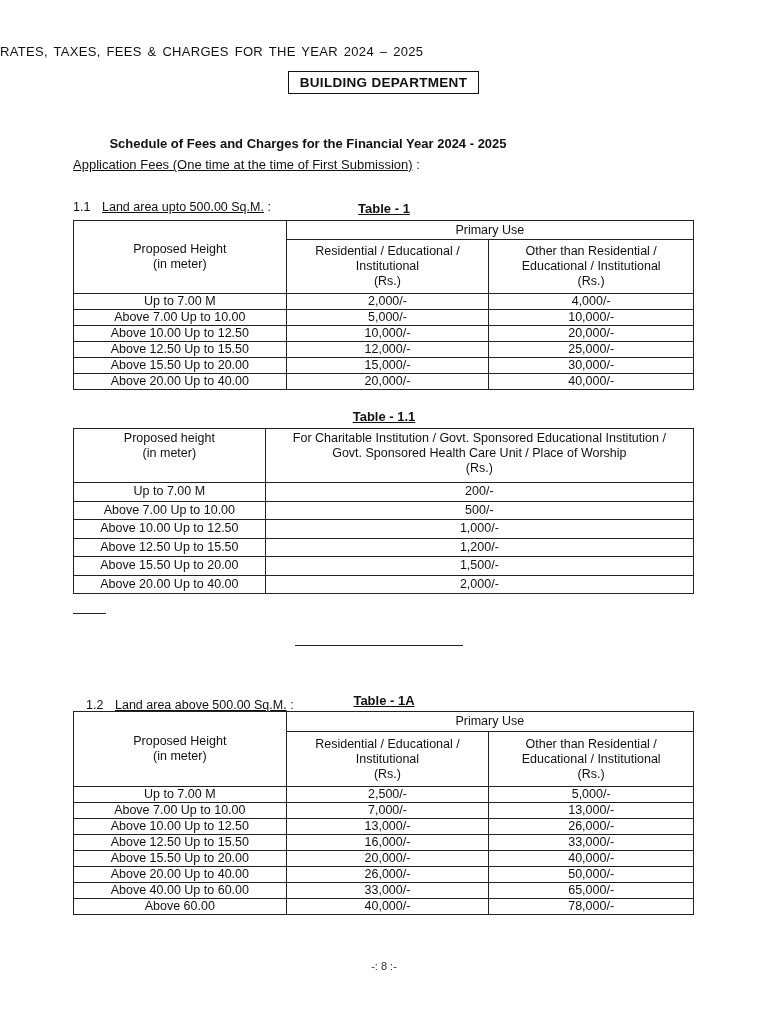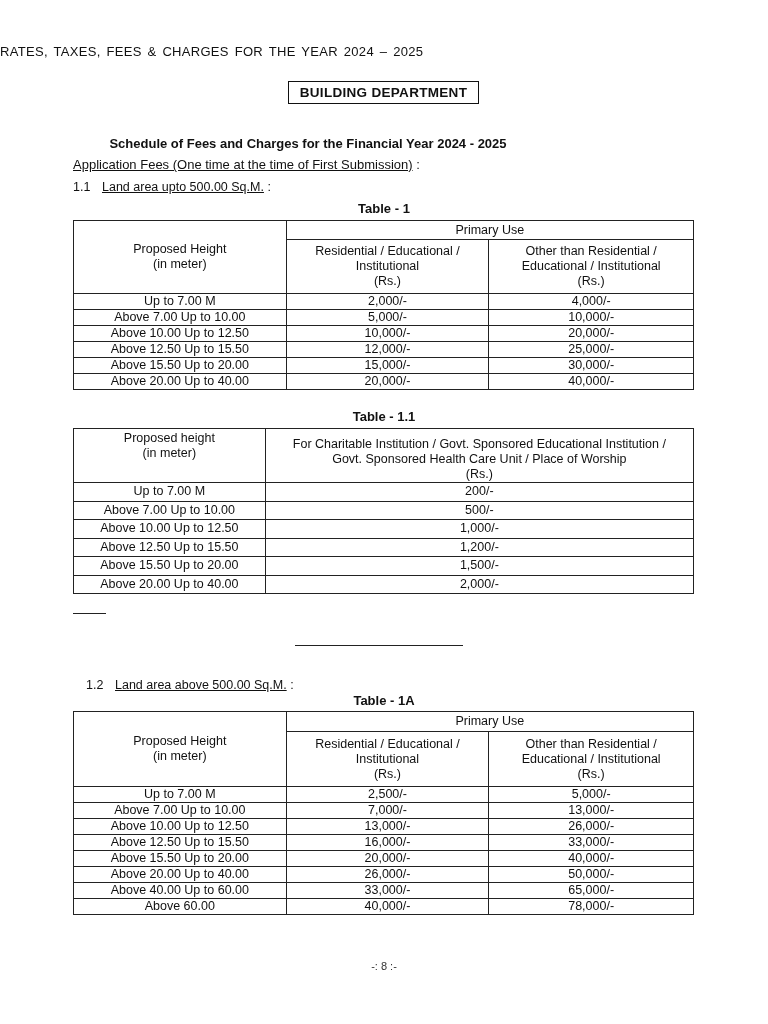--- a/index.html
+++ b/index.html
@@ -1,26 +1,26 @@
 <!DOCTYPE html>
 <html><head>
 <meta charset="utf-8">
 <style>
   html, body { margin: 0; padding: 0; background: #ffffff; }
   body { width: 768px; height: 1024px; position: relative; font-family: "Liberation Sans", sans-serif; color: #111; overflow: hidden; }
   .abs { position: absolute; }
   .top-title { top: 44px; left: 0; width: 768px; text-align: left; font-size: 13px; letter-spacing: 0.3px; word-spacing: 2px; }
-  .dept-box { top: 81px; left: 288px; width: 189px; height: 21px; border: 1.5px solid #111; font-size: 13.5px; font-weight: bold; text-align: center; line-height: 21px; letter-spacing: 0.3px; }
+  .dept-box { top: 71px; left: 288px; width: 189px; height: 21px; border: 1.5px solid #111; font-size: 13.5px; font-weight: bold; text-align: center; line-height: 21px; letter-spacing: 0.3px; }
   .schedule { top: 136px; left: 0; width: 616px; text-align: center; font-size: 13px; font-weight: bold; }
   .app-fees { top: 157px; left: 73px; font-size: 13px; font-weight: normal; }
   .app-fees u { text-decoration: underline; }
   .sec { font-size: 12.5px; }
-  .sec .num { display: inline-block; width: 29px; }
+  .sec .num { display: inline-block; width: 29px; margin-top: 20px; }
   .sec .lbl { text-decoration: underline; }
-  .tcap { left: 0; width: 768px; text-align: center; font-size: 13px; font-weight: bold; }
+  .tcap { left: 0; width: 768px; text-align: center; font-size: 13px; font-weight: bold; text-decoration: underline; }
   table { position: absolute; border-collapse: collapse; font-size: 12.5px; }
   td, th { border: 1px solid #222; text-align: center; font-weight: normal; padding: 0; line-height: 15px; }
   .hdr-cell { vertical-align: middle; }
   .t1 { top: 220px; left: 73px; width: 621px; }
   .t11 { top: 428px; left: 73px; width: 621px; }
   .t1a { top: 711px; left: 73px; width: 621px; }
   .t1 .row td, .t1a .row td { height: 15px; line-height: 15px; }
   .t11 .row td { height: 17.5px; }
   .rule1 { top: 613px; left: 73px; width: 33px; border-top: 1px solid #222; }
   .rule2 { top: 645px; left: 295px; width: 168px; border-top: 1px solid #222; }
@@ -105,21 +105,21 @@
   <colgroup>
       <col style="width:192px">
       <col style="width:429px">
     </colgroup>
   <tbody>
       <tr>
     <th style="height:51px;vertical-align:top;padding-top:2px">
       <div>Proposed height</div>
       <div>(in meter)</div>
     </th>
-    <th style="vertical-align:top;padding-top:8px">
+    <th style="vertical-align:top;padding-top:2px">
       <div>For Charitable Institution / Govt. Sponsored Educational Institution /</div>
       <div>Govt. Sponsored Health Care Unit / Place of Worship</div>
       <div>(Rs.)</div>
     </th>
   </tr>
   <tr class="row">
         <td>Up to 7.00 M</td>
         <td>200/-</td>
       </tr>
   <tr class="row">

